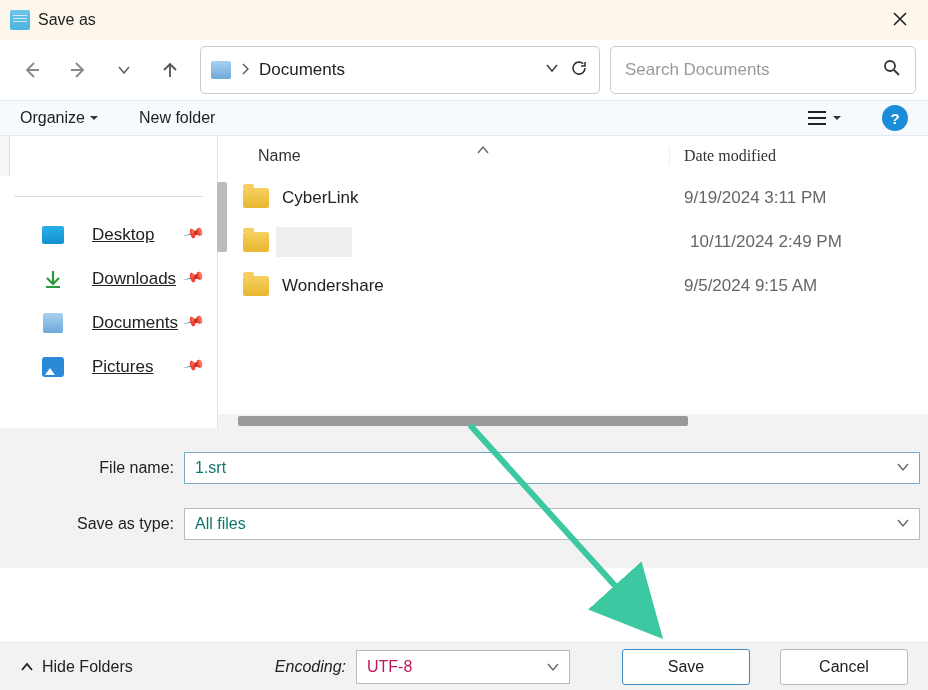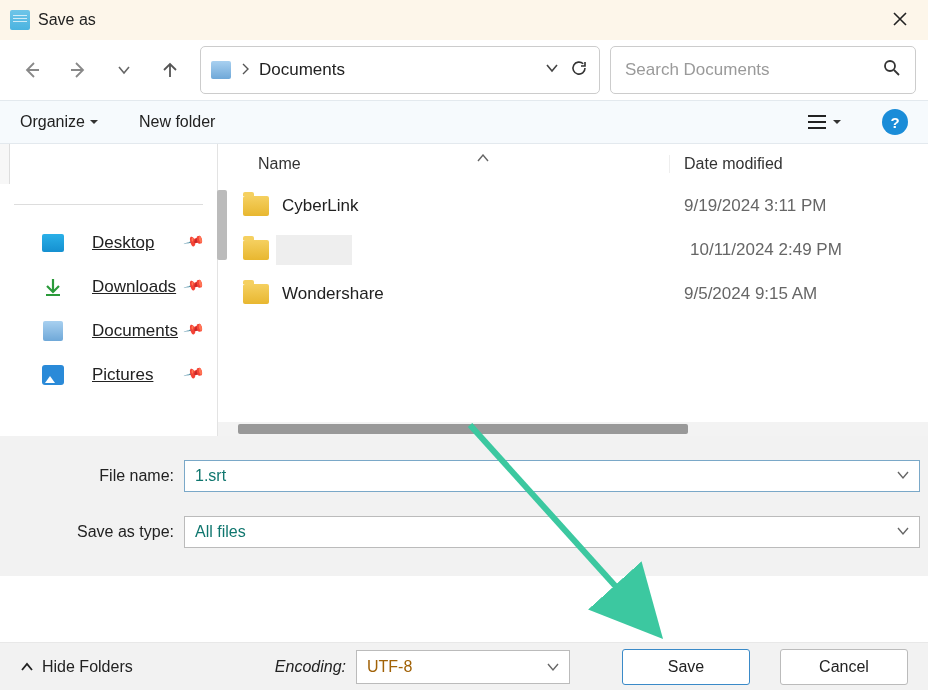--- a/index.html
+++ b/index.html
@@ -68,21 +68,21 @@
       color: #888;
     }
     .search-input {
       flex: 1; border: none; outline: none; font-size: 17px; color: #333; background: transparent;
     }
     .search-input::placeholder { color: #9a9a9a; }
     .search-icon { color: #333; }
 
     
     .toolbar {
-      height: 44px;
+      height: 36px;
       background: #f6fafd;
       border-top: 1px solid #e3e9ee;
       border-bottom: 1px solid #e3e9ee;
       display: flex; align-items: center;
       padding: 0 20px;
       gap: 40px;
     }
     .toolbar-btn { font-size: 16px; color: #222; display: flex; align-items: center; gap: 4px; }
     .toolbar-spacer { flex: 1; }
     .view-btn { display: flex; align-items: center; gap: 6px; color: #222; }
@@ -140,21 +140,21 @@
     }
 
     
     .filelist { flex: 1; display: flex; flex-direction: column; position: relative; }
     .columns {
       display: flex; height: 40px; align-items: center;
       font-size: 16px; color: #333;
     }
     .col-name { width: 452px; padding-left: 40px; border-right: 1px solid #eee; position: relative;}
     .col-sort { position: absolute; right: 180px; top: -4px; color: #666; font-size: 12px;}
-    .col-date { flex: 1; padding-left: 14px; }
+    .col-date { flex: 1; padding-left: 14px; font-family: Liberation Serif, serif; }
 
     .file-rows { flex: 1; }
     .file-row {
       display: flex; align-items: center; height: 44px;
     }
     .file-icon {
       width: 28px; height: 22px; margin-left: 24px;
       display: flex; align-items: center; justify-content: center;
     }
     .folder-ic {
@@ -200,21 +200,21 @@
       height: 48px; background: #f2f2f2;
       display: flex; align-items: center;
       padding: 0 20px;
       border-top: 1px solid #e8e8e8;
     }
     .hide-folders { display: flex; align-items: center; gap: 8px; font-size: 16px; color: #222;}
     .footer-spacer { flex: 1; }
     .enc-label { font-size: 16px; margin-right: 10px; color: #222; font-style: italic;}
     .enc-select {
       width: 214px; height: 34px; border: 1px solid #bbb; background: #fff; display: flex; align-items: center;
-      padding: 0 10px; font-size: 16px; color: #a16207; position: relative; margin-right: 22px;
+      padding: 0 10px; font-size: 16px; color: #be185d; position: relative; margin-right: 22px;
     }
     .btn {
       width: 128px; height: 36px; border: 1px solid #bbb; background: #fff; border-radius: 3px;
       display: flex; align-items: center; justify-content: center; font-size: 16px; color: #222;
       margin-left: 30px;
     }
     .btn.primary { border: 1.5px solid #3a8ac8; }
 
     
     .arrow-overlay {

